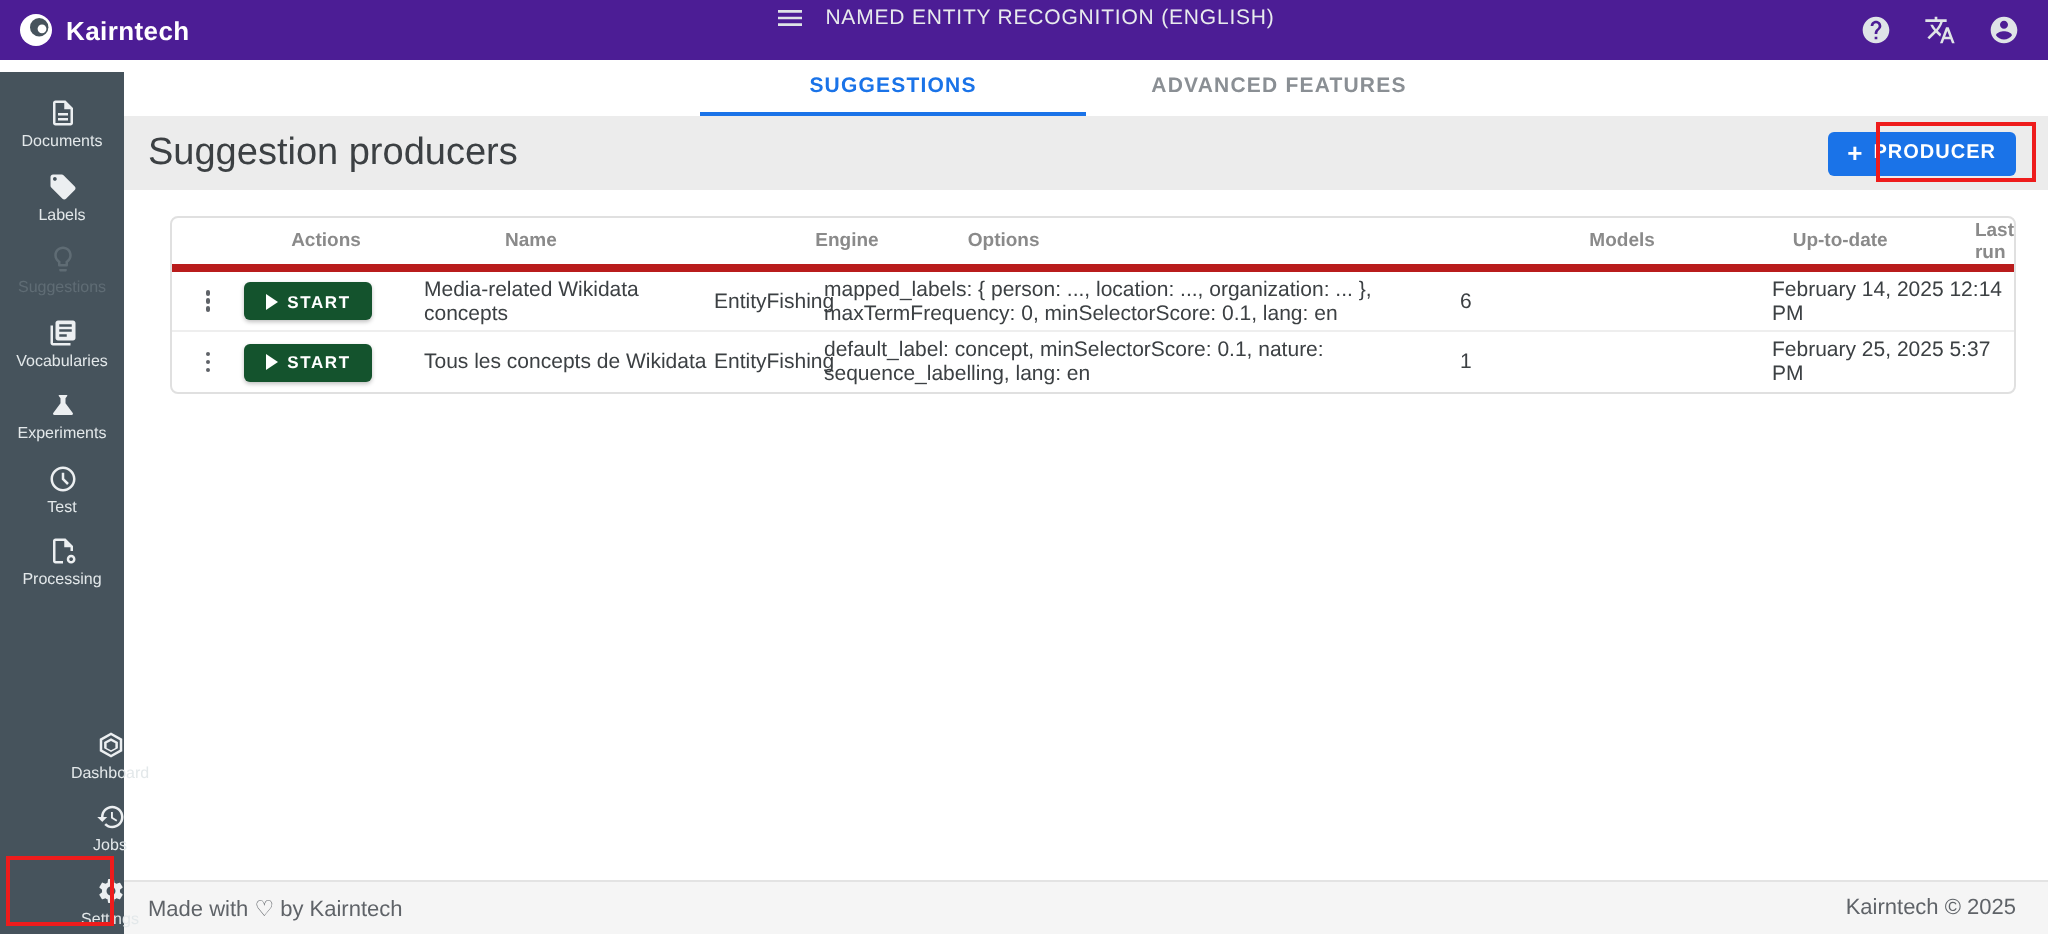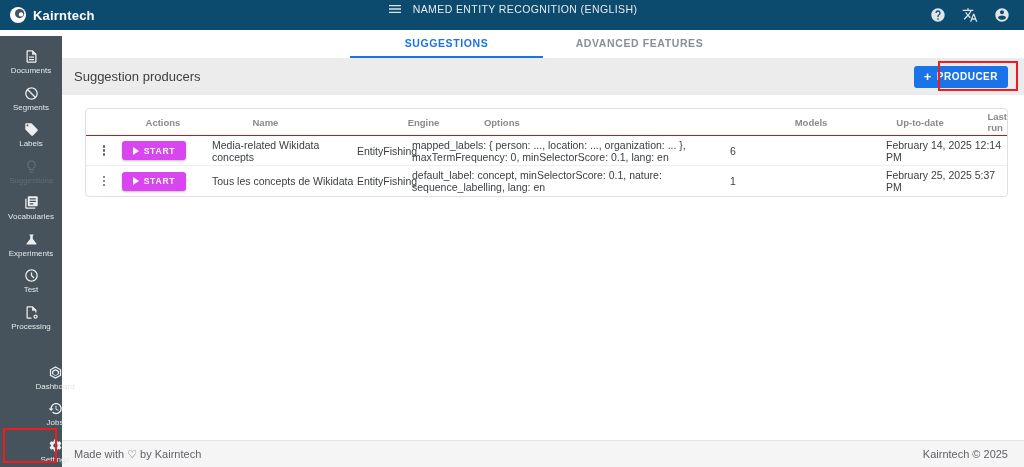--- a/index.html
+++ b/index.html
@@ -1,21 +1,21 @@
 <!DOCTYPE html>
 <html><head>
 <meta charset="utf-8">
 <style>
   * { margin:0; padding:0; box-sizing:border-box; }
   html,body { width:1024px; height:467px; overflow:hidden;
     font-family:"Liberation Sans", sans-serif; background:#fff; }
 
   
   .topbar { position:absolute; left:0; top:0; width:1024px; height:30px;
-    background:#0c4a6e; display:flex; align-items:center; z-index:5; }
+    background:#4c1d95; display:flex; align-items:center; z-index:5; }
   .brand { display:flex; align-items:center; gap:7px; padding-left:10px; }
   .brand-logo { width:16px; height:16px; }
   .brand-name { color:#fff; font-size:13px; font-weight:bold; letter-spacing:.2px; }
   .topbar-center { position:absolute; left:0; right:0; top:0; height:18px;
     display:flex; align-items:center; justify-content:center; gap:10px; pointer-events:none; }
   .topbar-center > * { pointer-events:auto; }
   .topbar-title { color:#e8ebed; font-size:10.5px; font-weight:500; letter-spacing:.4px; }
   .tb-icon { width:16px; height:16px; fill:#dfe4e7; cursor:pointer; }
   .topbar-right { margin-left:auto; display:flex; align-items:center; gap:16px; padding-right:14px; }
 
@@ -32,48 +32,48 @@
   
   .main { position:absolute; left:62px; top:30px; width:962px; height:410px; background:#fff; }
 
   .tabsbar { height:28px; background:#fff; display:flex; justify-content:center; }
   .tab { width:193px; display:flex; align-items:center; justify-content:center;
     font-size:10.5px; font-weight:bold; letter-spacing:.6px; color:#8a8f94;
     cursor:pointer; border-bottom:2px solid transparent; }
   .tab.active { color:#1a73e8; border-bottom-color:#1a73e8; }
 
   .toolbar { height:37px; background:#ececec; display:flex; align-items:center; padding:0 16px 0 12px; }
-  .toolbar-title { font-size:13px; color:#3c4043; }
+  .toolbar-title { font-size:19px; color:#3c4043; }
   .producer-btn { margin-left:auto; background:#1a73e8; color:#fff; border:none;
     height:22px; padding:0 10px; border-radius:3px; font-size:10px; font-weight:bold;
     letter-spacing:.5px; display:flex; align-items:center; gap:5px; cursor:pointer;
     font-family:"Liberation Sans", sans-serif; }
   .plus-glyph { font-size:13px; font-weight:bold; line-height:1; }
 
   
   .card { margin:13px 16px 0 23px; border:1px solid #e0e0e0; border-radius:4px;
     background:#fff; overflow:hidden; }
   .trow { display:flex; align-items:center; }
-  .trow.head { height:27px; border-bottom:1px solid #b91c1c;gap:28px; }
+  .trow.head { height:27px; border-bottom:4px solid #b91c1c;gap:28px; }
   .trow.body { min-height:30px; border-bottom:1px solid #eee; padding:2px 0; }
   .trow.body:last-child { border-bottom:none; }
   .c-kebab { width:36px; display:flex; justify-content:center; }
   .c-actions { width:90px; }
   .c-name { width:145px; }
   .c-engine { width:55px; }
   .c-options { width:318px; padding-right:32px; }
   .c-models { width:84px; }
   .c-uptodate { width:72px; }
   .c-lastrun { flex:1; }
   .hcell { font-size:9.5px; font-weight:bold; color:#8a8a8a; }
   .bcell { font-size:10.5px; color:#3c4043; }
   .kebab { color:#5f6368; cursor:pointer; font-size:13px; font-weight:bold; line-height:1;
     letter-spacing:0; display:flex; flex-direction:column; align-items:center; gap:1.5px; }
   .kebab span { width:2.5px; height:2.5px; border-radius:50%; background:#5f6368; display:block; }
-  .start-btn { background:#d946ef; color:#fff; border:none; width:64px; height:19px;
+  .start-btn { background:#14532d; color:#fff; border:none; width:64px; height:19px;
     border-radius:3px; font-size:8.5px; font-weight:bold; letter-spacing:.8px;
     display:flex; align-items:center; justify-content:center; gap:5px; cursor:pointer;
     box-shadow:0 1px 2px rgba(0,0,0,.25); font-family:"Liberation Sans", sans-serif; }
   .play-tri { width:0; height:0; border-left:6px solid #fff; border-top:4px solid transparent;
     border-bottom:4px solid transparent; }
 
   
   .footer { position:absolute; left:62px; top:440px; width:962px; height:27px;
     background:#f5f5f5; border-top:1px solid #e3e3e3; display:flex; align-items:center;
     padding:0 16px 0 12px; }
@@ -115,26 +115,20 @@
       </svg>
   </div>
 </div>
 
 <div class="sidebar">
   <div class="side-item">
     <svg viewBox="0 0 24 24">
         <path d="M14 2H6c-1.1 0-2 .9-2 2v16c0 1.1.9 2 2 2h12c1.1 0 2-.9 2-2V8l-6-6zm4 18H6V4h7v5h5v11zM8 12h8v2H8v-2zm0 4h8v2H8v-2z"></path>
       </svg>
     <span class="side-label">Documents</span>
-  </div>
-  <div class="side-item">
-    <svg viewBox="0 0 24 24">
-        <path d="M12 2C6.48 2 2 6.48 2 12s4.48 10 10 10 10-4.48 10-10S17.52 2 12 2zm0 18c-4.41 0-8-3.59-8-8 0-1.85.63-3.55 1.69-4.9l11.21 11.21C15.55 19.37 13.85 20 12 20zm6.31-3.1L7.1 5.69C8.45 4.63 10.15 4 12 4c4.41 0 8 3.59 8 8 0 1.85-.63 3.55-1.69 4.9z"></path>
-      </svg>
-    <span class="side-label">Segments</span>
   </div>
   <div class="side-item">
     <svg viewBox="0 0 24 24">
         <path d="M21.41 11.58l-9-9C12.05 2.22 11.55 2 11 2H4c-1.1 0-2 .9-2 2v7c0 .55.22 1.05.59 1.42l9 9c.36.36.86.58 1.41.58.55 0 1.05-.22 1.41-.59l7-7c.37-.36.59-.86.59-1.41 0-.55-.23-1.06-.59-1.42zM5.5 7C4.67 7 4 6.33 4 5.5S4.67 4 5.5 4 7 4.67 7 5.5 6.33 7 5.5 7z"></path>
       </svg>
     <span class="side-label">Labels</span>
   </div>
   <div class="side-item dimmed">
     <svg viewBox="0 0 24 24">
         <path d="M9 21c0 .55.45 1 1 1h4c.55 0 1-.45 1-1v-1H9v1zm3-19C8.14 2 5 5.14 5 9c0 2.38 1.19 4.47 3 5.74V17c0 .55.45 1 1 1h6c.55 0 1-.45 1-1v-2.26c1.81-1.27 3-3.36 3-5.74 0-3.86-3.14-7-7-7zm2.85 11.1l-.85.6V16h-4v-2.3l-.85-.6C7.8 12.16 7 10.63 7 9c0-2.76 2.24-5 5-5s5 2.24 5 5c0 1.63-.8 3.16-2.15 4.1z"></path>

